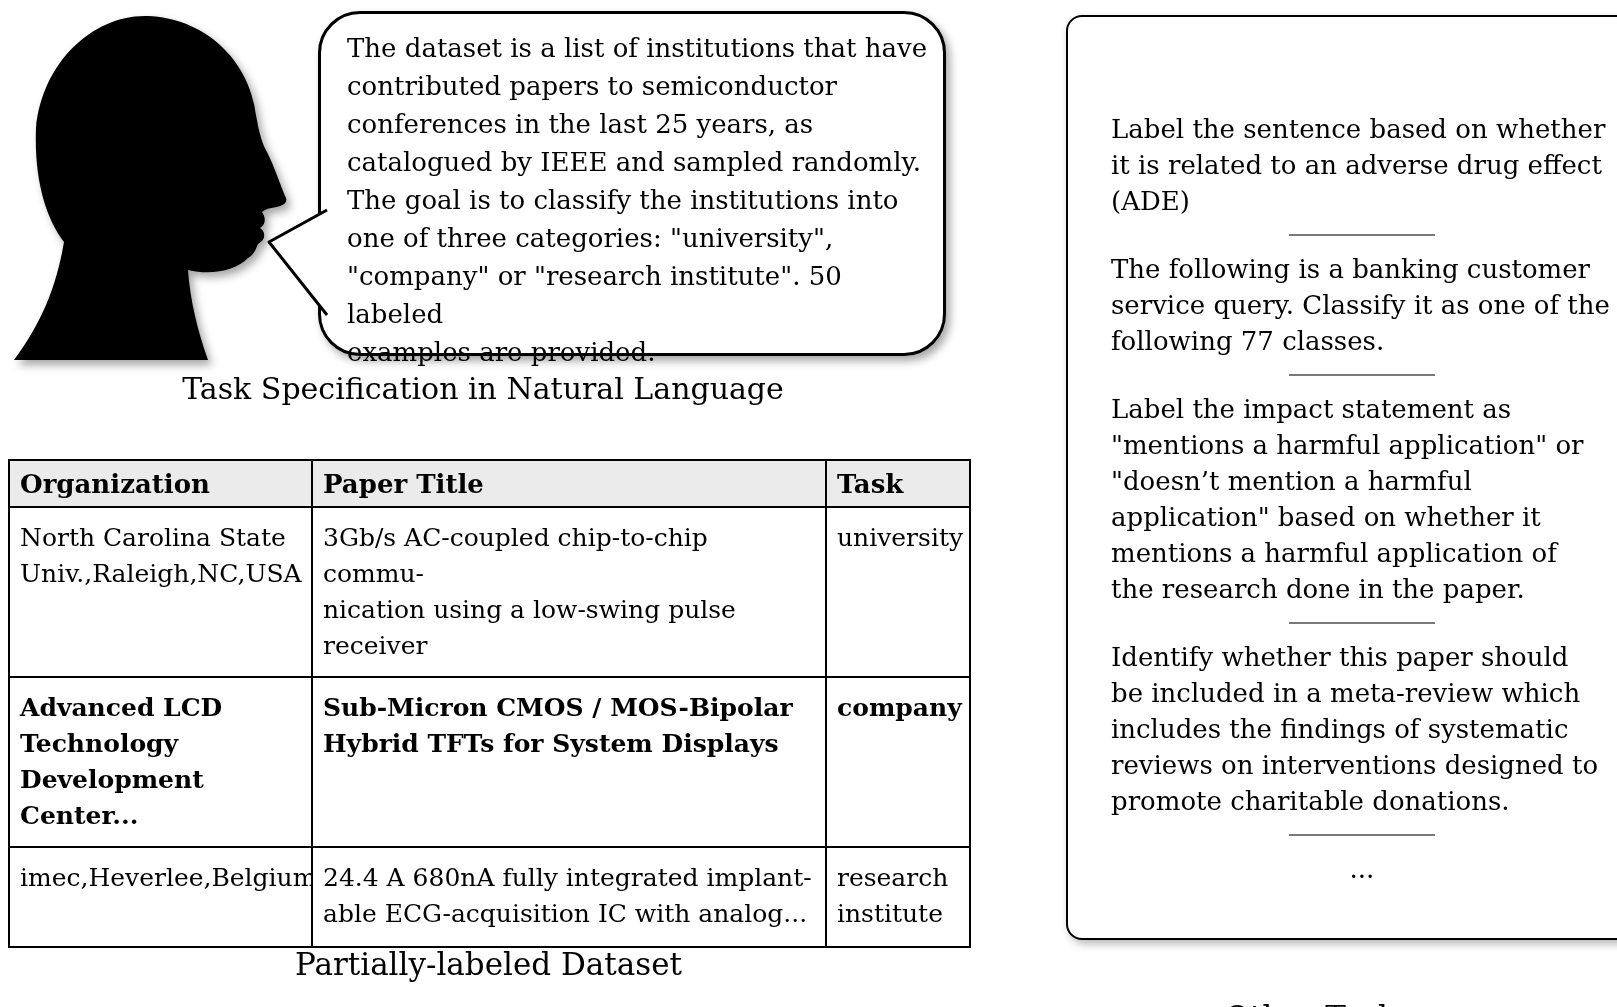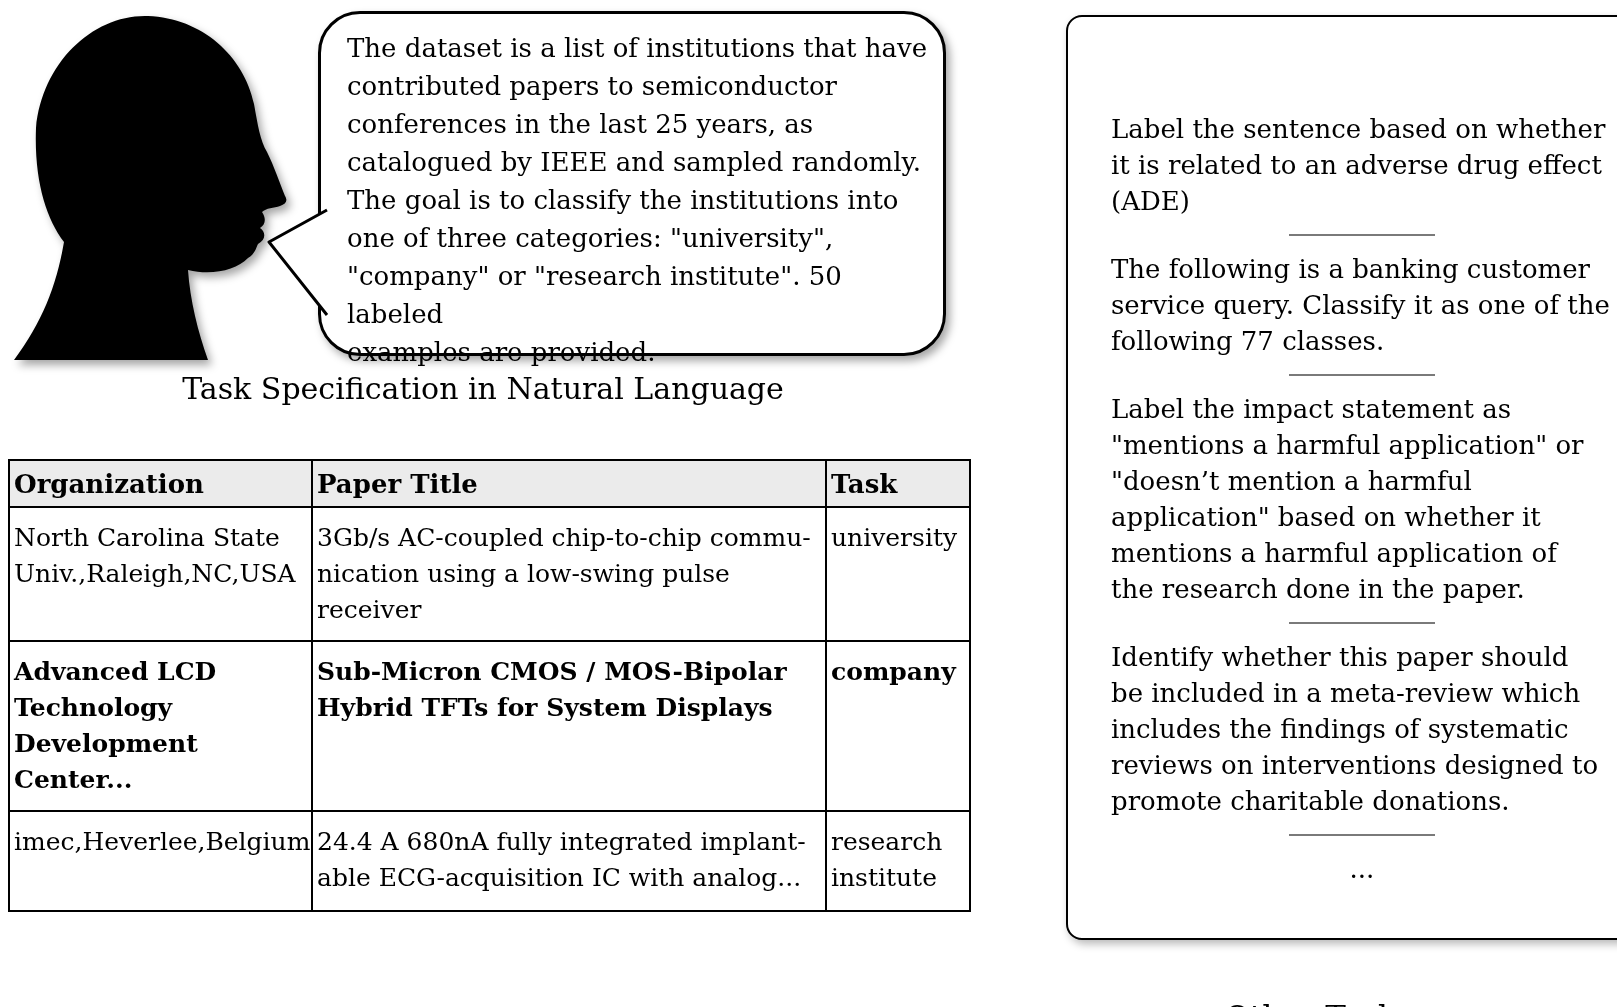--- a/index.html
+++ b/index.html
@@ -33,21 +33,21 @@
   .caption-dataset{left:8px;top:946px;width:961px;font-size:31px;}
   .caption-other{left:1030px;top:999px;width:577px;font-size:31px;}
 
   
   .dataset-table{
     position:absolute;left:8px;top:459px;width:961px;
     border-collapse:collapse;table-layout:fixed;
   }
   .dataset-table th,.dataset-table td{
     border:2px solid #000;vertical-align:top;text-align:left;
-    padding:12px 4px;font-size:25px;line-height:36px;overflow:hidden;
+    padding:12px 10px;font-size:25px;line-height:36px;overflow:hidden;
   }
   .dataset-table th{
     background:#ebebeb;font-weight:bold;font-size:26px;
     height:45px;vertical-align:middle;padding-top:0;padding-bottom:0;
   }
   .dataset-table tbody tr:nth-child(1){height:103px;margin-top:36px;}
   .dataset-table tbody tr:nth-child(2){height:133px;font-weight:bold;}
   .dataset-table tbody tr:nth-child(3){height:100px;}
   .dataset-table tbody tr:nth-child(4){height:69px;}
 
@@ -137,20 +137,21 @@
         <td class="lines">imec,Heverlee,Belgium</td>
         <td class="lines">24.4 A 680nA fully integrated implant-
 able ECG-acquisition IC with analog...</td>
         <td class="lines">research
 institute</td>
       </tr>
 
     </tbody>
   </table>
 
+  <div class="caption caption-dataset">Partially-labeled Dataset</div>
 
   <div class="panel">
     <div class="task lines">Label the sentence based on whether
 it is related to an adverse drug effect
 (ADE)</div>
     <hr class="divider">
     <div class="task lines">The following is a banking customer
 service query. Classify it as one of the
 following 77 classes.</div>
     <hr class="divider">

